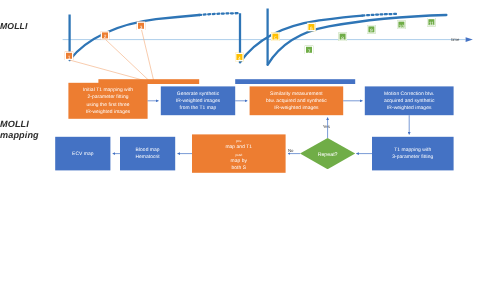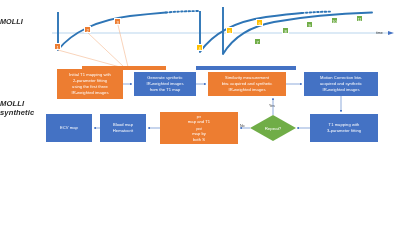--- a/index.html
+++ b/index.html
@@ -86,21 +86,21 @@
 <body>
 
 <div id="canvas">
 
   <div class="abs rowlabel" id="molli-label">
     <div>MOLLI</div>
   </div>
 
   <div class="abs rowlabel" id="moco-label">
     <div>MOLLI</div>
-    <div>synthetic</div>
+    <div>mapping</div>
   </div>
 
   <div class="abs" id="plot">
     <svg width="348" height="56" viewBox="0 0 348 56" xmlns="http://www.w3.org/2000/svg">
 
       <line x1="0" y1="31" x2="336" y2="31" stroke="#9cc3e5" stroke-width="0.7"></line>
 
       <polygon points="336,29 342,31 336,33" fill="#4472C4"></polygon>
 
       <path d="M6,10 L6,48" stroke="#2E75B6" stroke-width="1.9" fill="none"></path>

